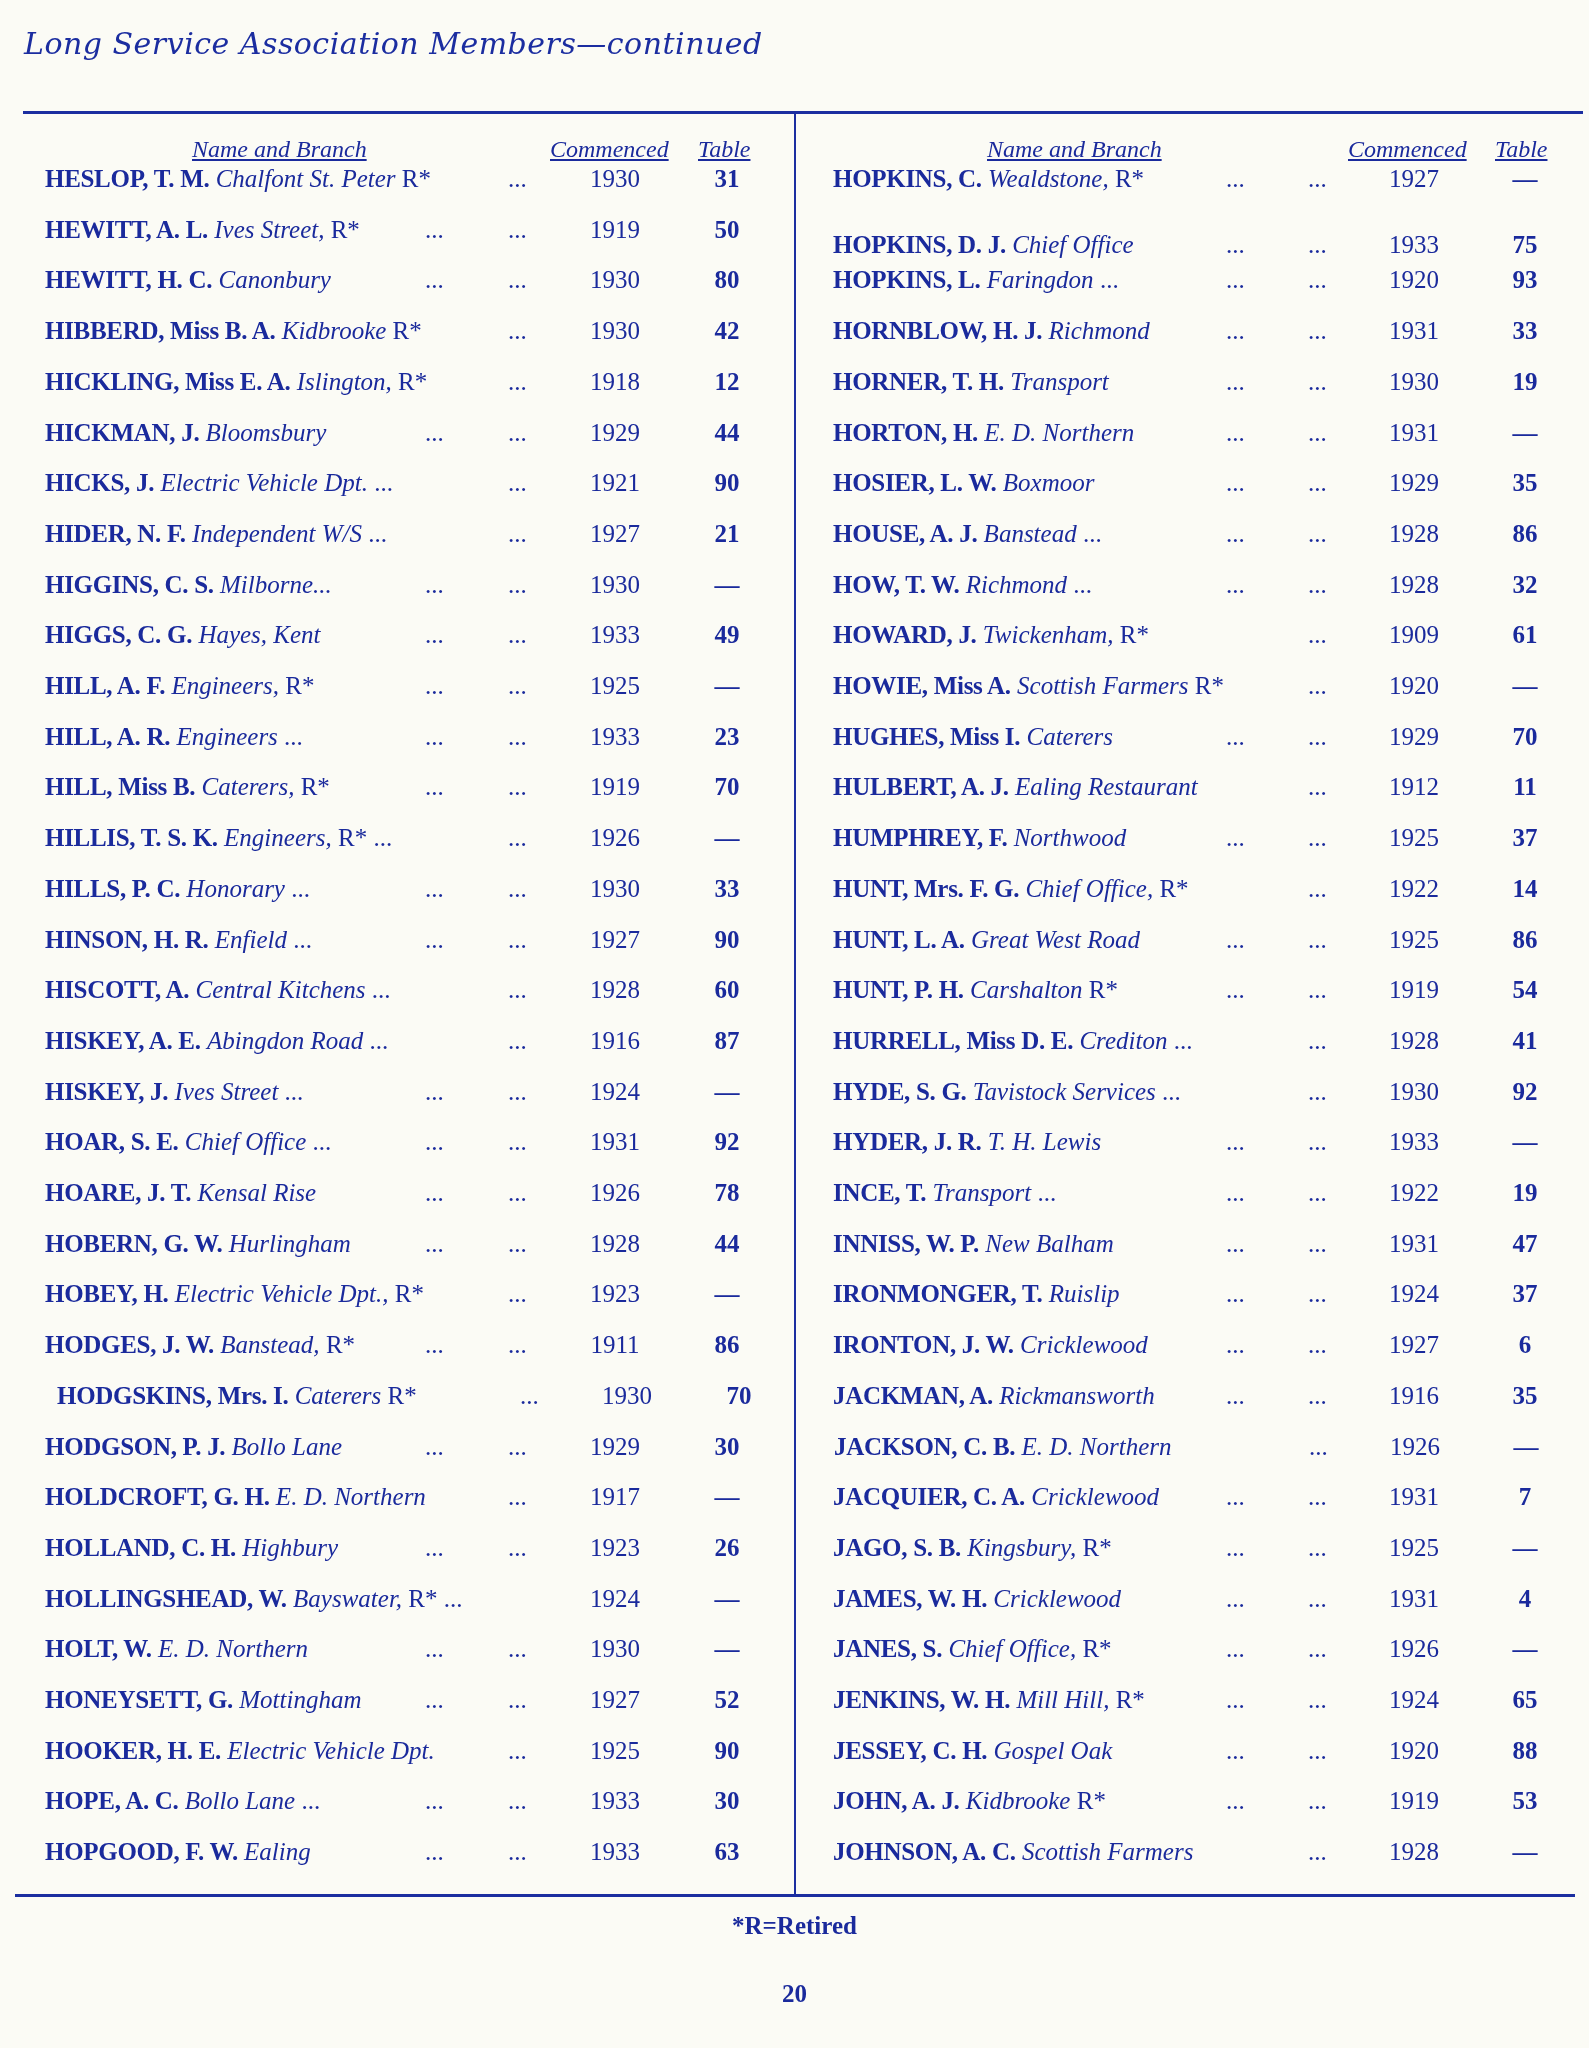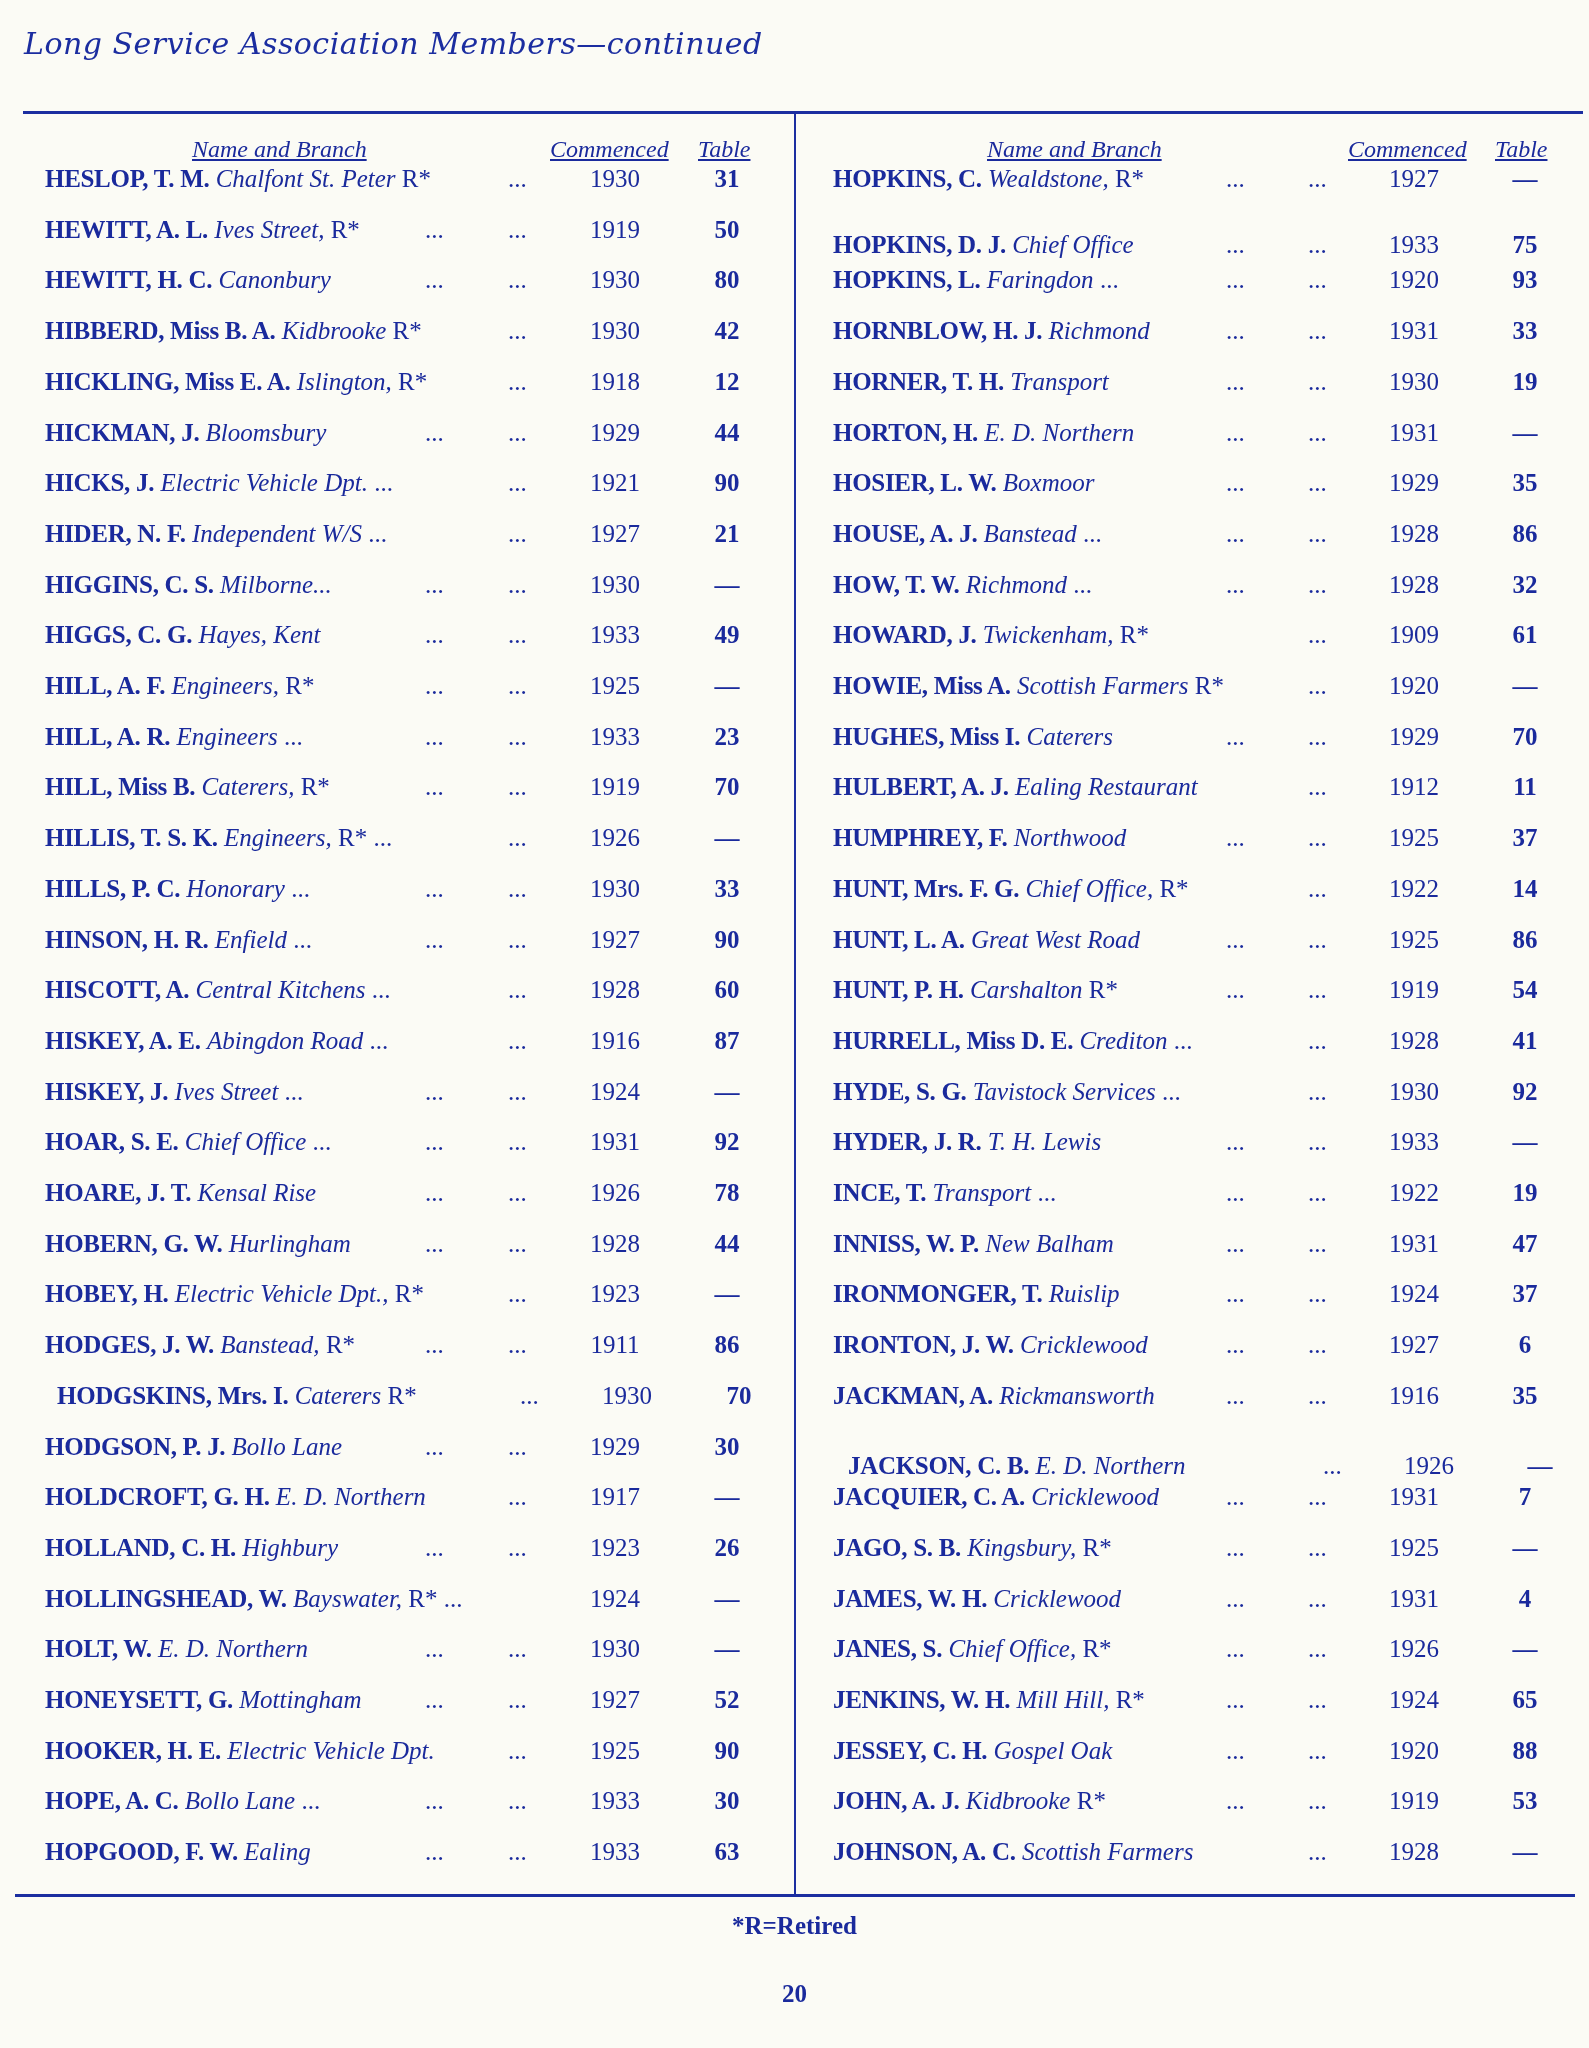--- a/index.html
+++ b/index.html
@@ -454,21 +454,21 @@
       <span class="yr" style="left:578px">1927</span>
       <span class="tb" style="left:699px">6</span>
     </div>
     <div class="row" style="top: 1381.8px; left: 0px;">
       <span class="nm" style="left:37px"><span class="name">JACKMAN, A.</span> <span class="branch">Rickmansworth</span> <span class="suffix"></span></span>
       <span class="dots1" style="left:430px">...</span>
       <span class="dots2" style="left:512px">...</span>
       <span class="yr" style="left:578px">1916</span>
       <span class="tb" style="left:699px">35</span>
     </div>
-    <div class="row" style="top: 1432.5px; left: 15px; margin-top: 19px;">
+    <div class="row" style="top: 1432.5px; left: 1px;">
       <span class="nm" style="left:37px"><span class="name">JACKSON, C. B.</span> <span class="branch">E. D. Northern</span> <span class="suffix"></span></span>
       <span class="dots1" style="left:430px"></span>
       <span class="dots2" style="left:512px">...</span>
       <span class="yr" style="left:578px">1926</span>
       <span class="tb" style="left:699px">—</span>
     </div>
     <div class="row" style="top: 1483.2px; left: 0px;">
       <span class="nm" style="left:37px"><span class="name">JACQUIER, C. A.</span> <span class="branch">Cricklewood</span> <span class="suffix"></span></span>
       <span class="dots1" style="left:430px">...</span>
       <span class="dots2" style="left:512px">...</span>

